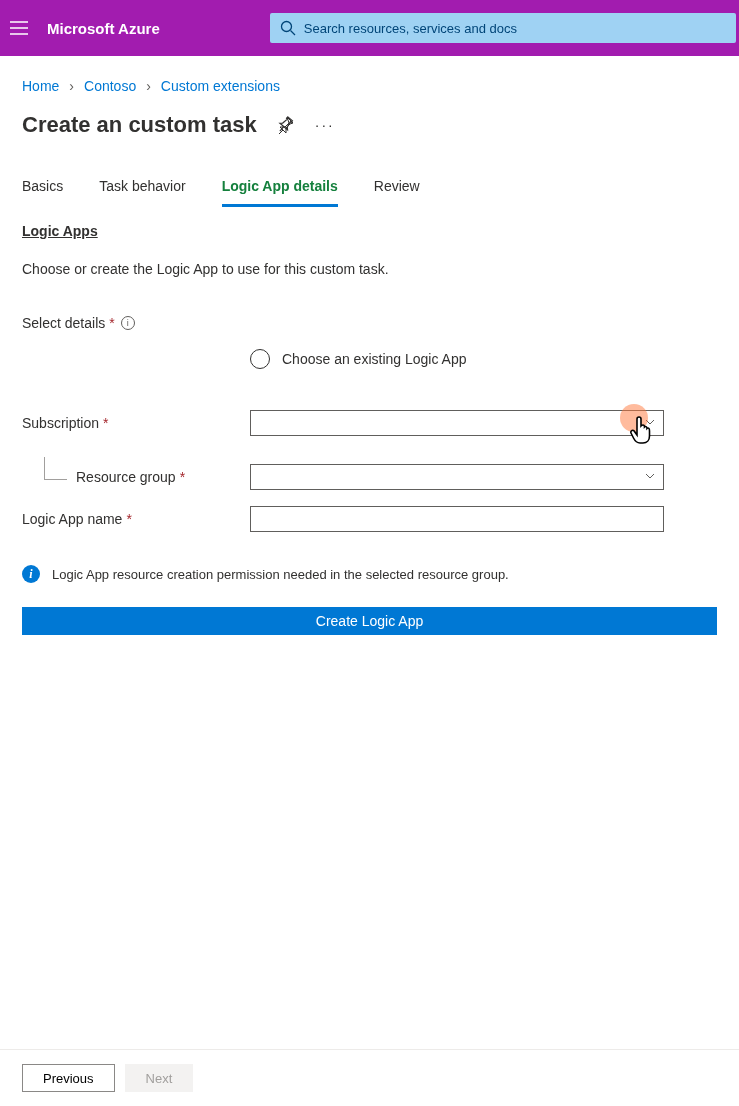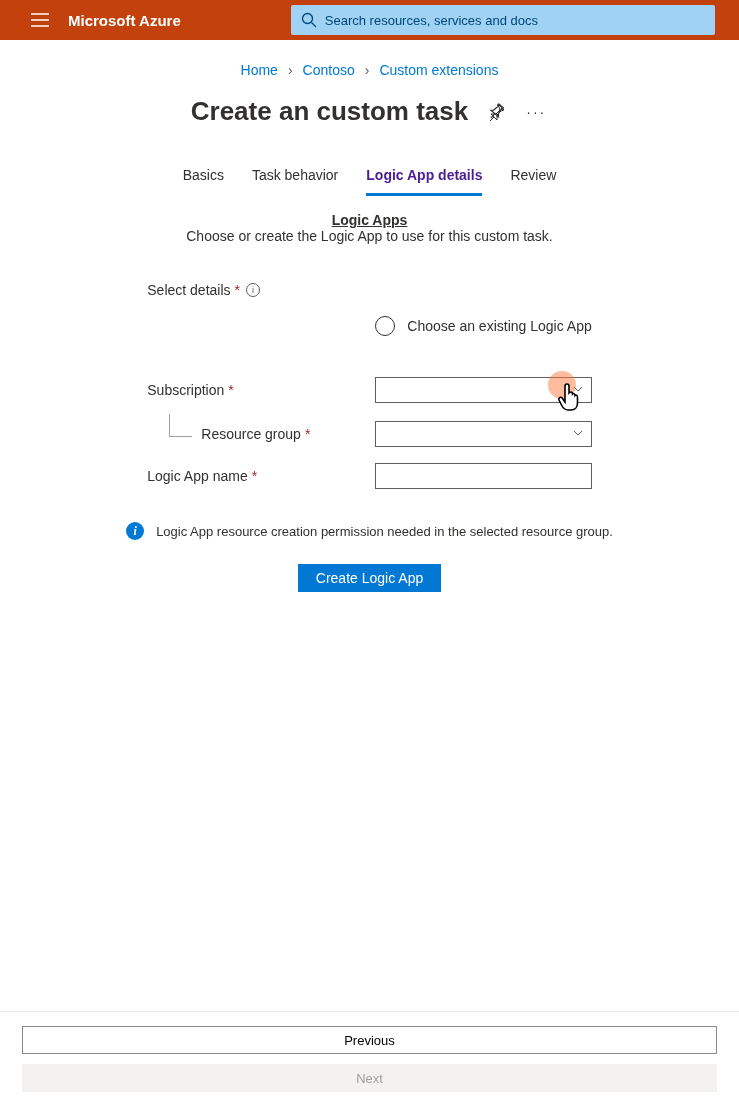--- a/index.html
+++ b/index.html
@@ -8,49 +8,49 @@
       font-size: 14px;
       color: #323130;
       background: #fff;
       width: 739px;
       height: 1106px;
       display: flex;
       flex-direction: column;
       overflow: hidden;
     }
     .header {
-      background: #c2410c;
-      height: 40px;
+      background: #a21caf;
+      height: 56px;
       display: flex;
       align-items: center;
-      padding: 0 24px;
+      padding: 0 3px;
     }
     .hamburger { width: 32px; height: 32px; display:flex; align-items:center; justify-content:center; cursor:pointer; }
     .brand { color: #fff; font-size: 15px; font-weight: 600; margin-left: 12px; }
     .search-wrap { flex: 1; margin-left: 110px; height: 30px; background:#9fd2f3; display:flex; align-items:center; border-radius:2px; padding-left:10px;justify-content:flex-end; }
     .search-wrap svg { flex-shrink:0; }
     .search-input { flex:1; background:transparent; border:none; outline:none; font-size:13px; color:#004578; margin-left:8px; }
     .search-input::placeholder { color:#004578; }
 
-    .content { flex:1; padding: 16px 22px 0 22px; display:flex; flex-direction:column;align-items:center; }
+    .content { flex:1; padding: 16px 22px 0 22px; display:flex; flex-direction:column; }
 
     .breadcrumb { display:flex; align-items:center; gap:10px; font-size:14px; margin-top:6px; }
     .breadcrumb a { color:#0078d4; text-decoration:none; cursor:pointer; }
     .breadcrumb .sep { color:#605e5c; }
 
     .titlebar { display:flex; align-items:center; gap:16px; margin-top:18px; }
-    .page-title { font-size:26px; font-weight:600; }
+    .page-title { font-size:22px; font-weight:600; }
     .title-icon { width:24px; height:24px; display:flex; align-items:center; justify-content:center; cursor:pointer; color:#323130; }
 
-    .tabs { display:flex; gap:28px; margin-top:40px; border-bottom: none; }
+    .tabs { display:flex; gap:36px; margin-top:40px; border-bottom: none; }
     .tab { font-size:14px; color:#323130; padding-bottom:10px; cursor:pointer; }
-    .tab.active { font-weight:600; border-bottom:3px solid #0078d4; color:#4c1d95; }
+    .tab.active { font-weight:600; border-bottom:3px solid #0078d4; color:#15803d; }
 
     .section-title { font-weight:600; margin-top:16px; font-size:14px;text-decoration:underline; }
-    .section-desc { font-size:14px; color:#323130; margin-top:0; }
+    .section-desc { font-size:14px; color:#323130; margin-top:22px; }
 
     .form { margin-top:30px; }
     .row { display:flex; align-items:center; min-height:32px; margin-bottom:4px; }
     .label-col { width:228px; display:flex; align-items:center; font-size:14px; }
     .label-col.indent { padding-left:54px; position:relative; }
     .label-col.indent::before {
       content:""; position:absolute; left:22px; top:-12px; width:22px; height:22px;
       border-left:1px solid #a19f9d; border-bottom:1px solid #a19f9d;
     }
     .req { color:#a4262c; margin-left:4px; }
@@ -68,21 +68,21 @@
     }
     .chev { position:absolute; right:8px; top:50%; transform:translateY(-50%); pointer-events:none; color:#605e5c; }
 
     .gap { height:28px; }
 
     .info-banner { display:flex; align-items:center; gap:12px; margin-top:26px; font-size:13px;}
     .info-badge { width:18px; height:18px; background:#0078d4; border-radius:50%; color:#fff; display:flex; align-items:center; justify-content:center; font-weight:700; font-size:12px; font-style:italic; font-family: Georgia, serif;}
 
     .primary-btn { margin-top:24px; background:#0078d4; color:#fff; border:none; height:28px; padding:0 18px; font-size:14px; cursor:pointer; }
 
-    .footer { border-top:1px solid #edebe9; padding:14px 22px; display:flex; gap:10px;flex-direction:column; }
+    .footer { border-top:1px solid #edebe9; padding:14px 22px; display:flex; gap:10px; }
     .btn { height:28px; padding:0 20px; font-size:13px; cursor:pointer; background:#fff; border:1px solid #8a8886; }
     .btn.disabled { background:#f3f2f1; color:#a19f9d; border:1px solid #f3f2f1; cursor:default; }
 
     .cursor-spot {
       position:absolute; right:16px; top:-6px; width:28px; height:28px;
       background:rgba(255,120,60,0.5); border-radius:50%;
     }
     .cursor-hand { position:absolute; right:10px; top:6px; pointer-events:none; }
   </style>
 </head>
@@ -166,21 +166,21 @@
               <path d="M2 4l4 4 4-4" fill="none" stroke="#605e5c" stroke-width="1"></path>
             </svg>
         </span>
         <div class="cursor-spot"></div>
         <svg class="cursor-hand" width="26" height="30" viewBox="0 0 26 30">
           <path d="M9 3 C9 1.5 10 1 11 1 C12 1 13 1.5 13 3 L13 10 C13 10 14 9 15 9 C16 9 16.5 10 16.5 11 C17 10.5 18 10.5 18.5 11 C19 11.5 19 12 19 12.5 C19.5 12 20.5 12 21 12.5 C21.5 13 21.5 14 21.5 15 L21.5 20 C21.5 24 19 27 15 27 L12 27 C9 27 7 25 5.5 22 L3 17 C2.5 16 3 15 4 14.5 C5 14 6 14.5 6.5 15.5 L9 19 Z" fill="#fff" stroke="#000" stroke-width="1.6"></path>
         </svg>
       </div>
     </div>
 
-    <div class="row" style="margin-top:12px;">
+    <div class="row" style="margin-top:22px;">
       <div class="label-col indent">
         <span>Resource group</span>
         <span class="req">*</span>
       </div>
       <div class="ctrl-col">
         <input class="select" readonly="" value="" style="">
         <span class="chev">
           <svg width="12" height="12" viewBox="0 0 12 12">
               <path d="M2 4l4 4 4-4" fill="none" stroke="#605e5c" stroke-width="1"></path>
             </svg>

